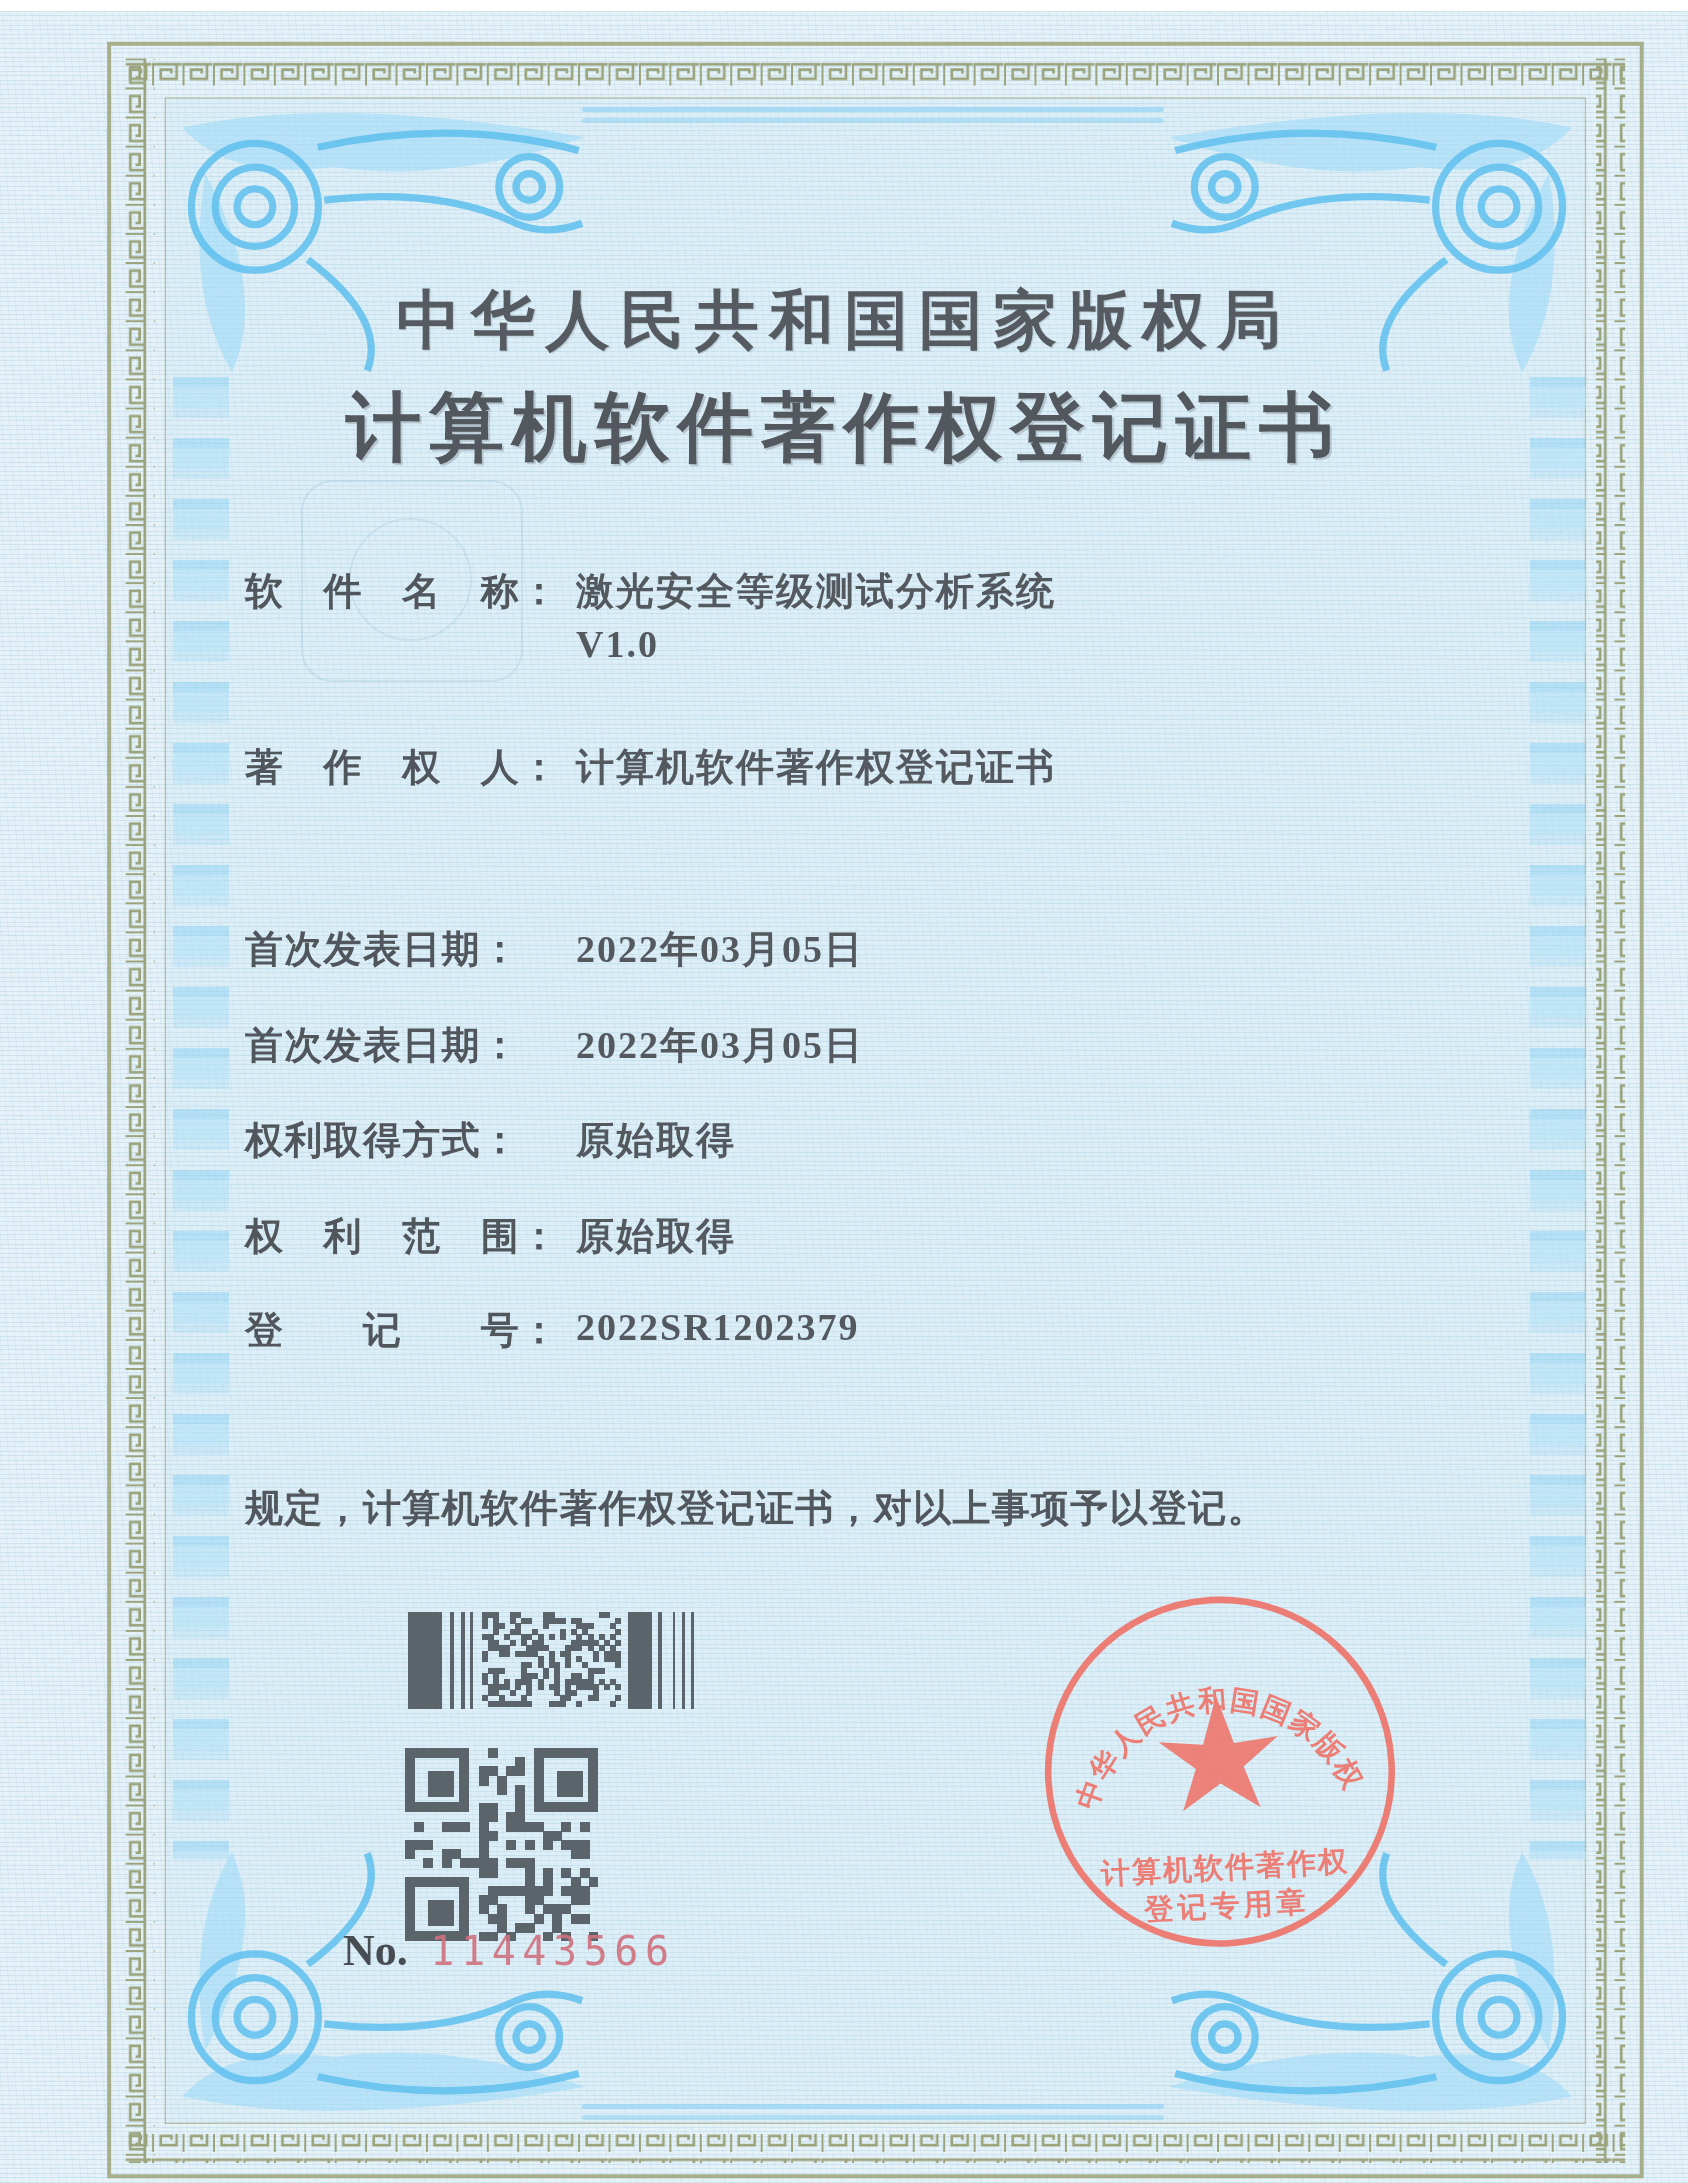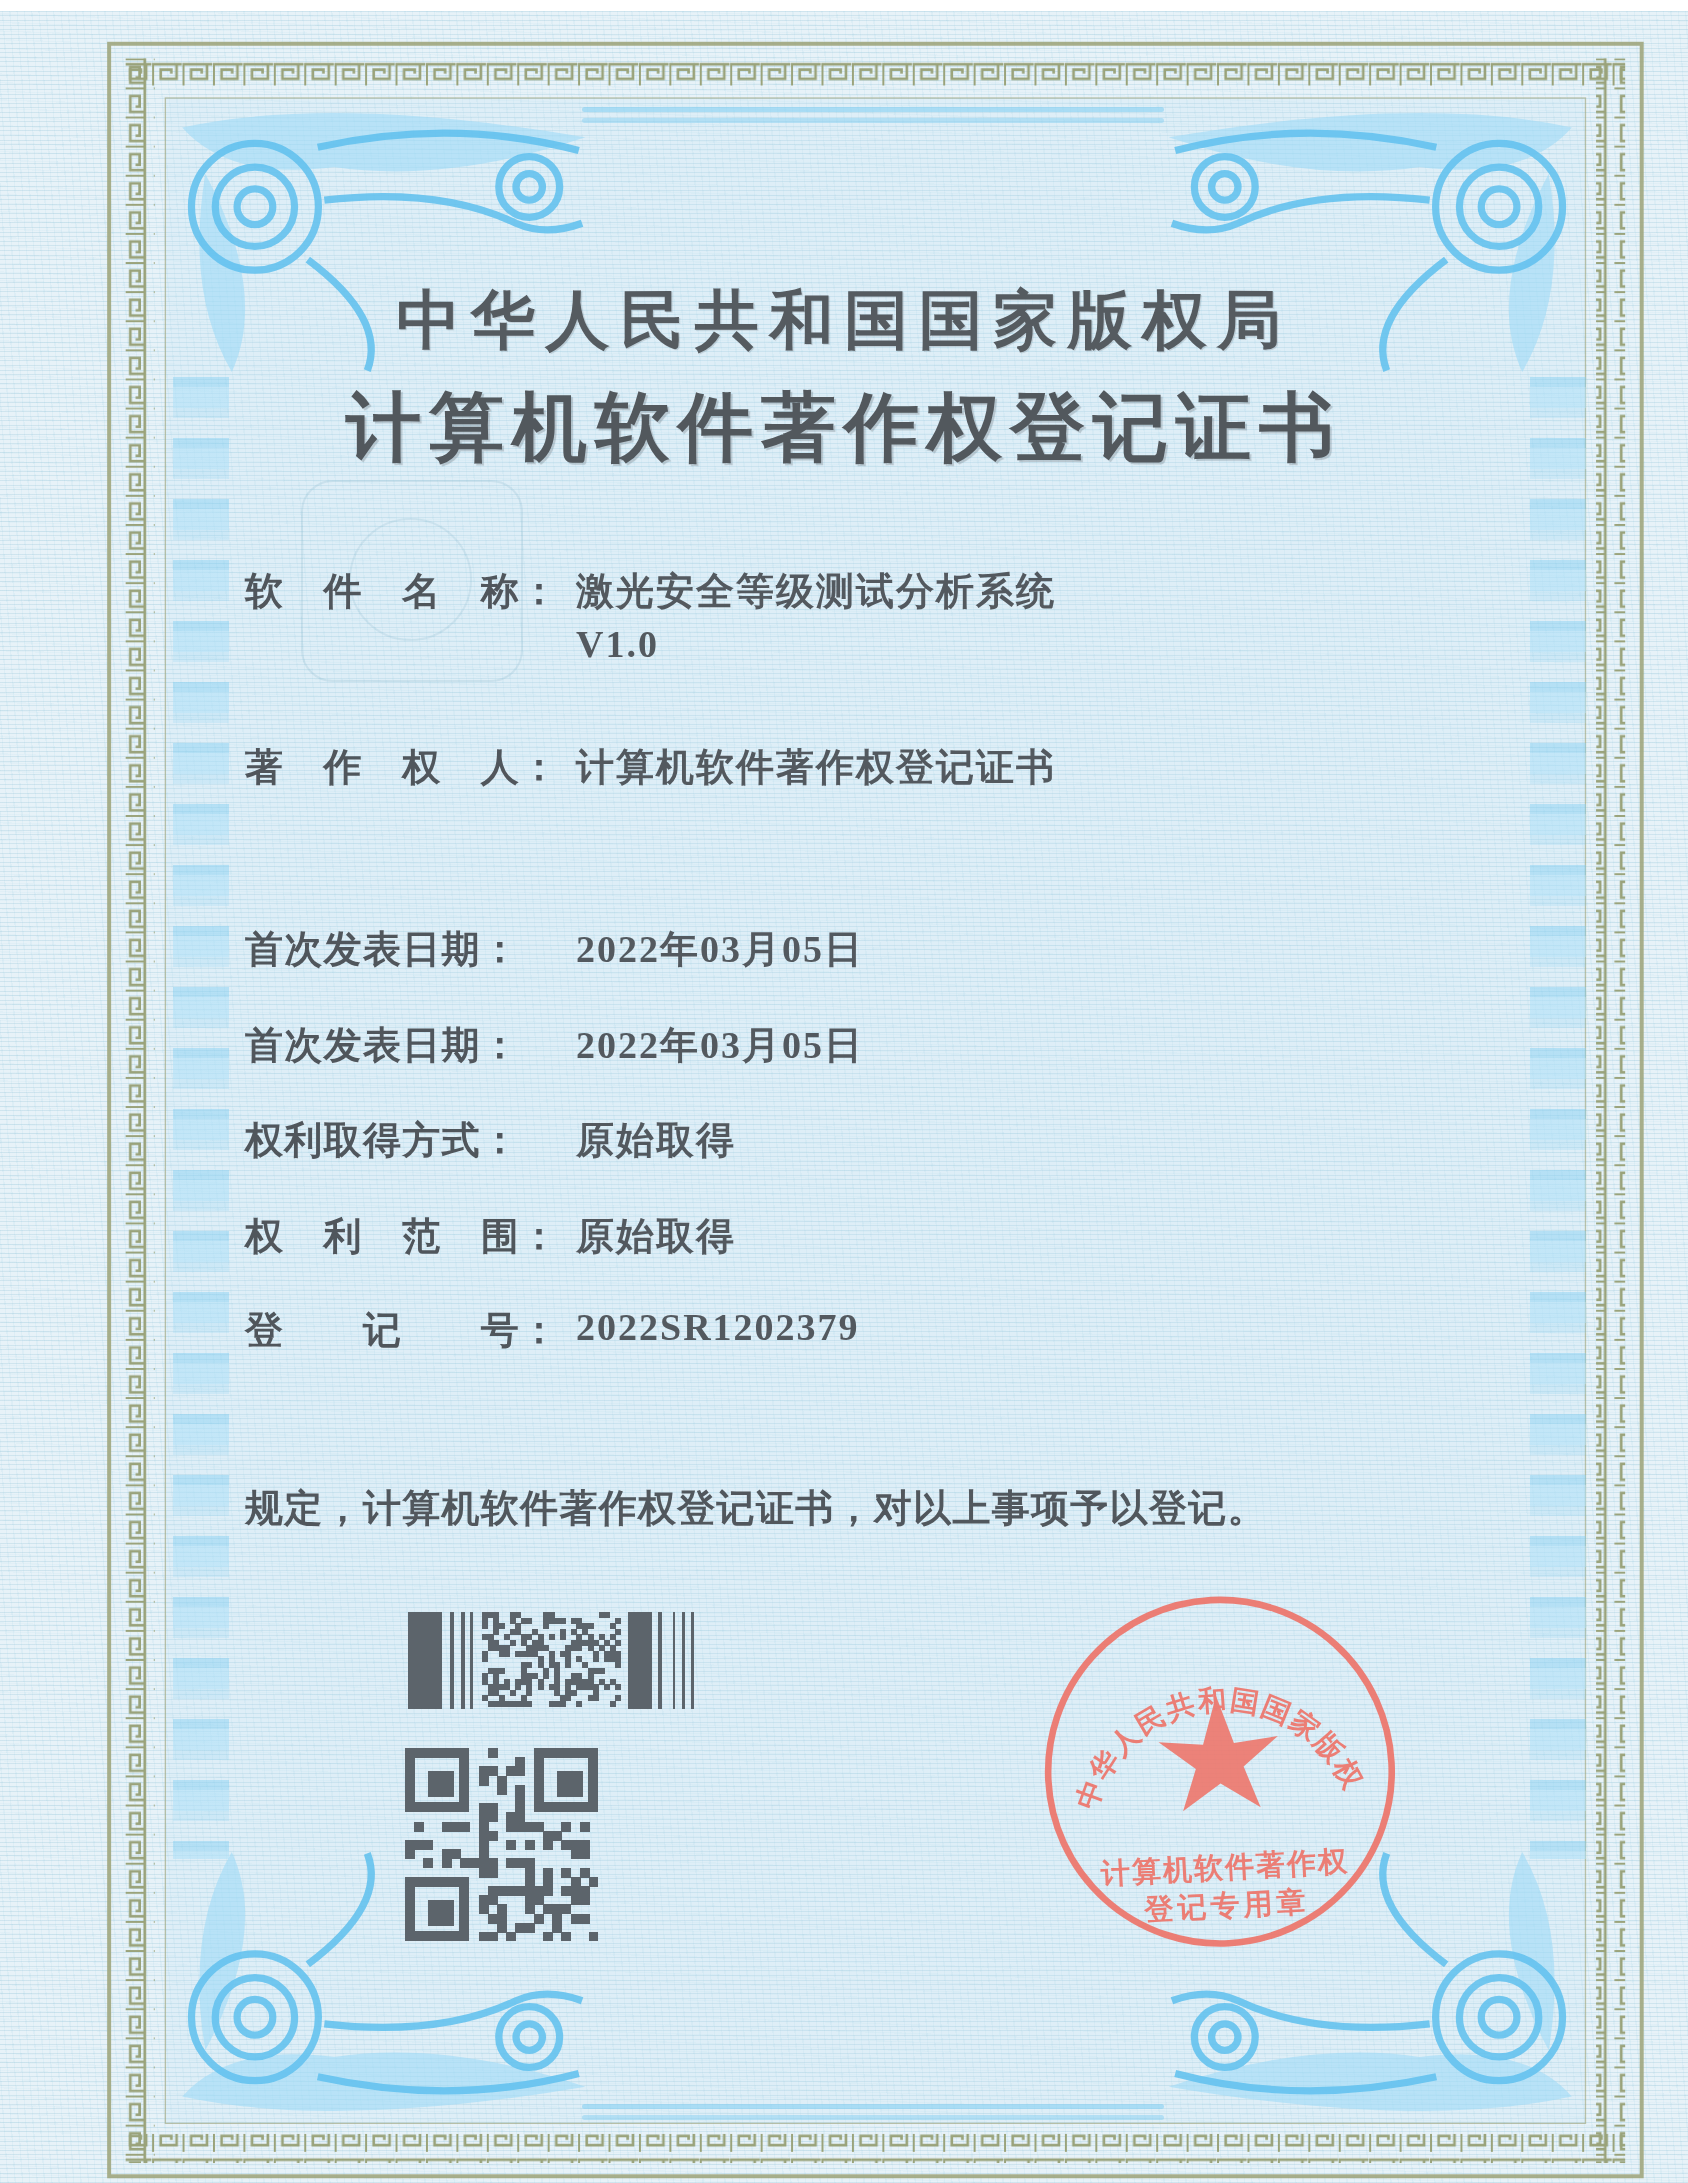--- a/index.html
+++ b/index.html
@@ -536,16 +536,20 @@
       <polygon points="280,163 303.4,235.9 370.4,228.6 316.2,272.1 338.8,334.9 280,296 221.2,334.9 243.8,272.1 189.6,228.6 256.6,235.9" fill="#ee7468"></polygon>
       <text font-size="43" letter-spacing="3" fill="#ee6f64" font-family="Liberation Serif, DejaVu Serif, serif" font-weight="700">
         <textPath href="#sealArc" startOffset="12">中华人民共和国国家版权局</textPath>
       </text>
       <text x="280" y="438" text-anchor="middle" font-size="44" letter-spacing="3" fill="#ee6f64" font-family="Liberation Serif, DejaVu Serif, serif" font-weight="700">计算机软件著作权</text>
       <text x="280" y="496" text-anchor="middle" font-size="44" letter-spacing="6" fill="#ee6f64" font-family="Liberation Serif, DejaVu Serif, serif" font-weight="700">登记专用章</text>
     </g>
   </svg>
 
 
+  <div class="serial">
+    <span class="no">No.</span>
+    <span class="num">11443566</span>
+  </div>
 
   <div class="edge-strip"></div>
 </div>
 
 
 </body></html>

